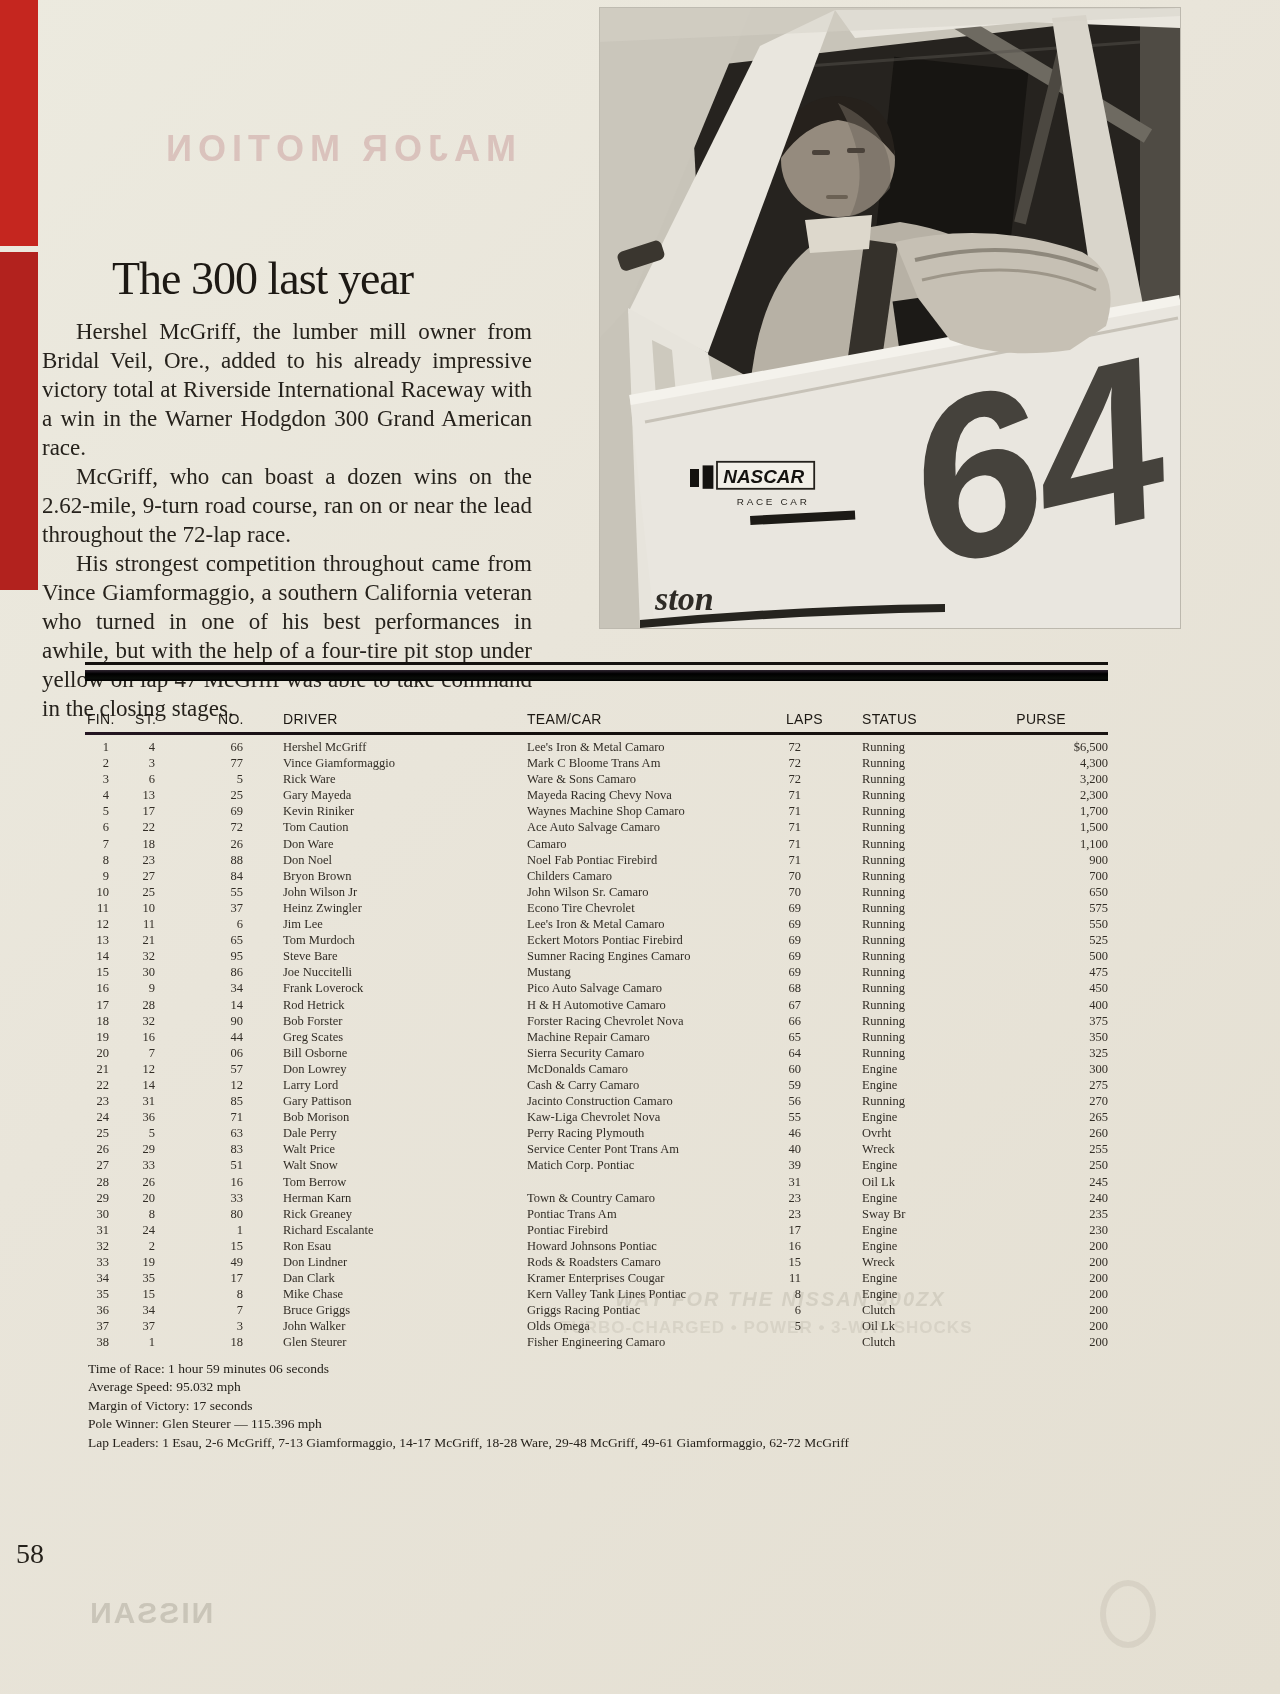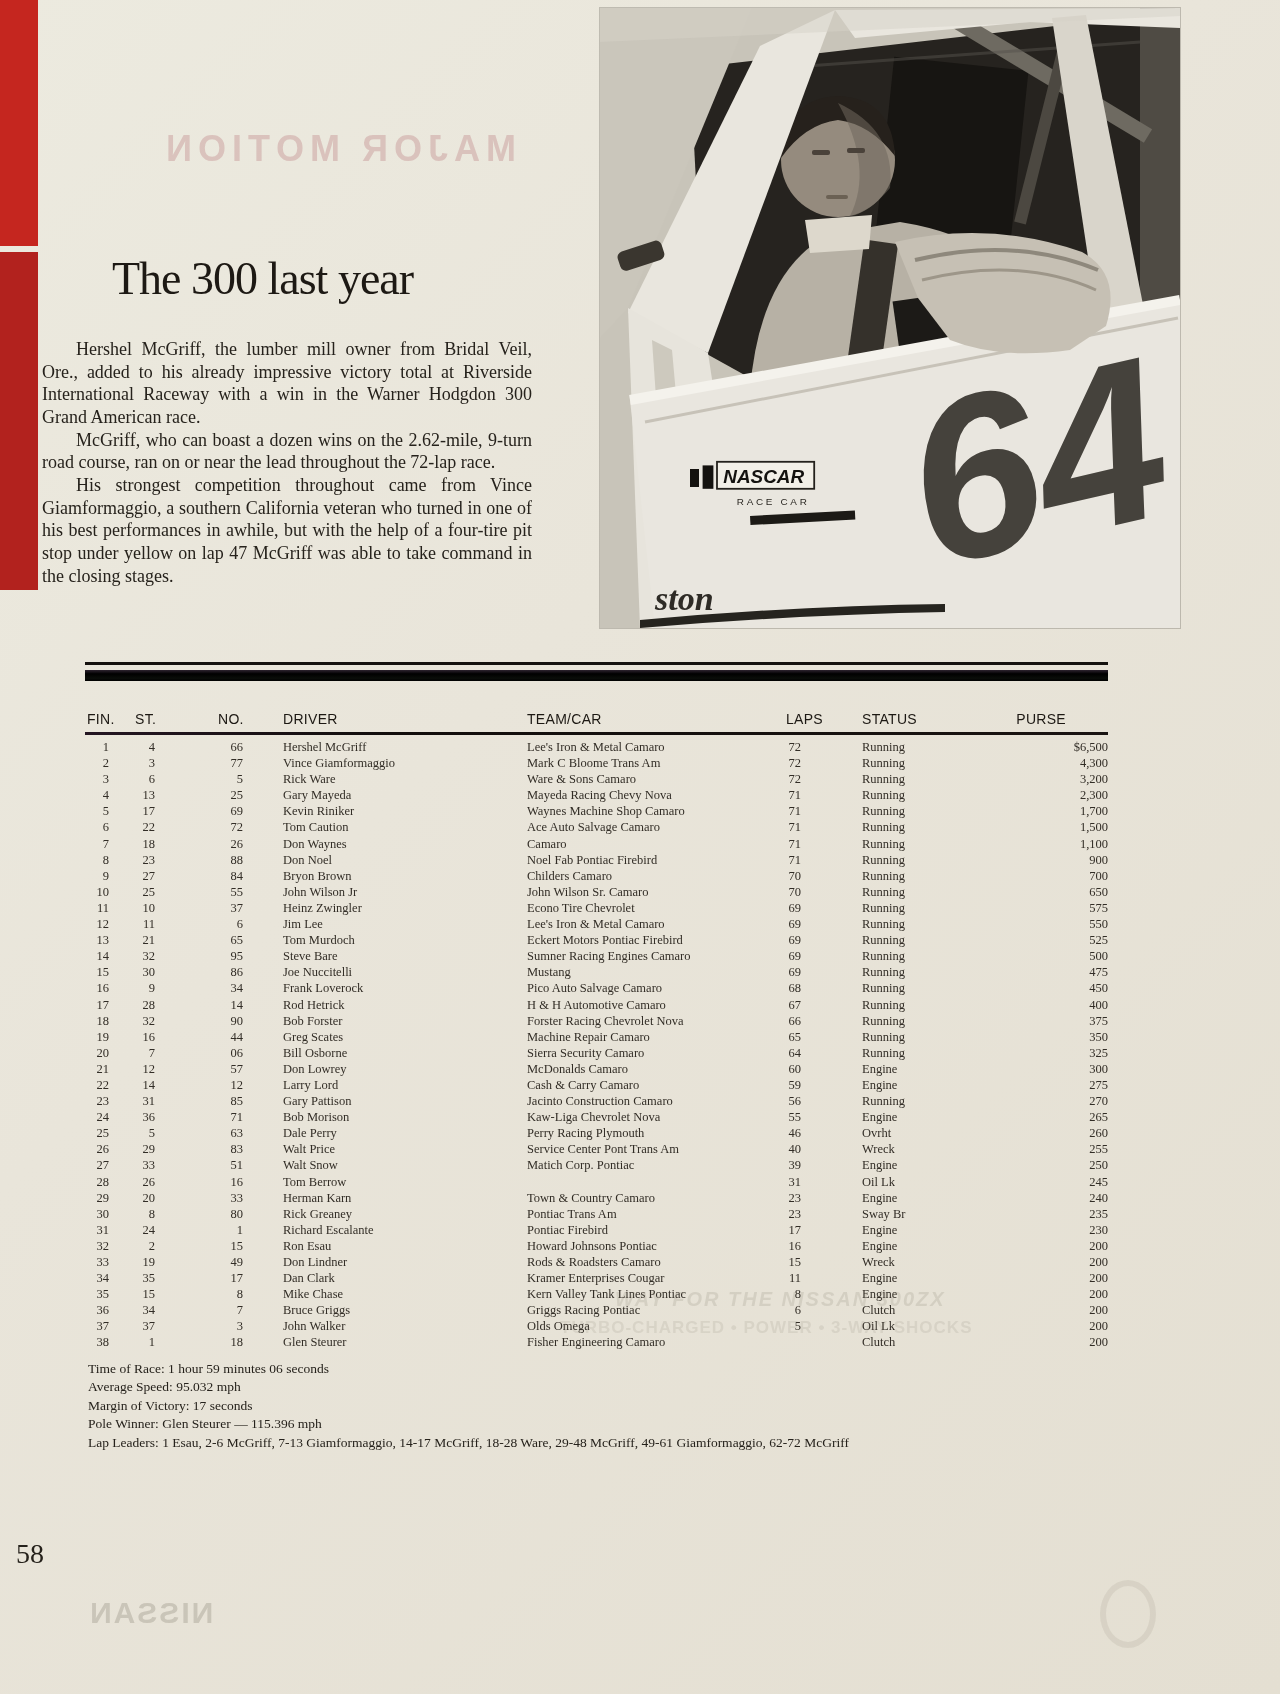--- a/index.html
+++ b/index.html
@@ -10,22 +10,22 @@
   .red-strip.seg1{top:0;height:246px;background:#c5261f;}
   .red-strip.seg2{top:252px;height:338px;background:#b2221e;}
   .ghost{position:absolute;pointer-events:none;font-family:"Liberation Sans",sans-serif;font-weight:bold;}
   .ghost-major{left:160px;top:128px;font-size:36px;letter-spacing:6px;color:rgba(197,148,148,.45);transform:scaleX(-1);}
   .ghost-ad1{left:615px;top:1288px;font-size:20px;letter-spacing:2px;color:rgba(130,120,105,.18);font-style:italic;}
   .ghost-ad2{left:560px;top:1318px;font-size:17px;letter-spacing:1px;color:rgba(130,120,105,.14);}
   .ghost-nissan{left:88px;top:1596px;font-size:30px;letter-spacing:2px;color:rgba(125,118,104,.28);transform:scaleX(-1);}
   .ghost-circle{position:absolute;left:1100px;top:1580px;width:44px;height:56px;border:6px solid rgba(120,112,98,.12);border-radius:50%;}
   .title{position:absolute;left:112px;top:252px;margin:0;width:420px;
          font-size:46px;font-weight:500;letter-spacing:-1px;color:#1d1914;}
-  .body-text{position:absolute;left:42px;top:338px;width:490px;
-             font-size:18px;line-height:1.26;text-align:justify;color:#26221c;}
+  .body-text{position:absolute;left:42px;top:318px;width:490px;
+             font-size:23px;line-height:1.26;text-align:justify;color:#26221c;}
   .body-text p{margin:0;text-indent:34px;}
   .photo{position:absolute;left:600px;top:8px;width:580px;height:620px;box-shadow:0 0 0 1px rgba(60,55,48,.25);}
   .rule-thin{position:absolute;left:85px;top:662px;width:1023px;height:3px;background:#15120f;}
   .rule-thick{position:absolute;left:85px;top:670px;width:1023px;height:11px;
               background:linear-gradient(180deg,#2e2430 0%,#000 35%,#0a0d09 75%,#000 100%);}
   .table{position:absolute;left:85px;top:703px;width:1023px;font-size:12.5px;}
   .thead{display:grid;grid-template-columns:32px 50px 86px 274px 220px 58px 150px 1fr;
          font-family:"Liberation Sans",sans-serif;font-weight:normal;font-size:14px;
          letter-spacing:.3px;color:#1c1813;height:24px;align-items:end;}
   .thead .h0{padding-left:2px;} .thead .h1{padding-left:18px;} .thead .h2{padding-left:51px;}
@@ -203,21 +203,21 @@
           <div class="c3">Tom Caution</div>
           <div class="c4">Ace Auto Salvage Camaro</div>
           <div class="c5">71</div>
           <div class="c6">Running</div>
           <div class="c7">1,500</div>
         </div>
         <div class="row">
           <div class="c0">7</div>
           <div class="c1">18</div>
           <div class="c2">26</div>
-          <div class="c3">Don Waynes</div>
+          <div class="c3">Don Ware</div>
           <div class="c4">Camaro</div>
           <div class="c5">71</div>
           <div class="c6">Running</div>
           <div class="c7">1,100</div>
         </div>
         <div class="row">
           <div class="c0">8</div>
           <div class="c1">23</div>
           <div class="c2">88</div>
           <div class="c3">Don Noel</div>

